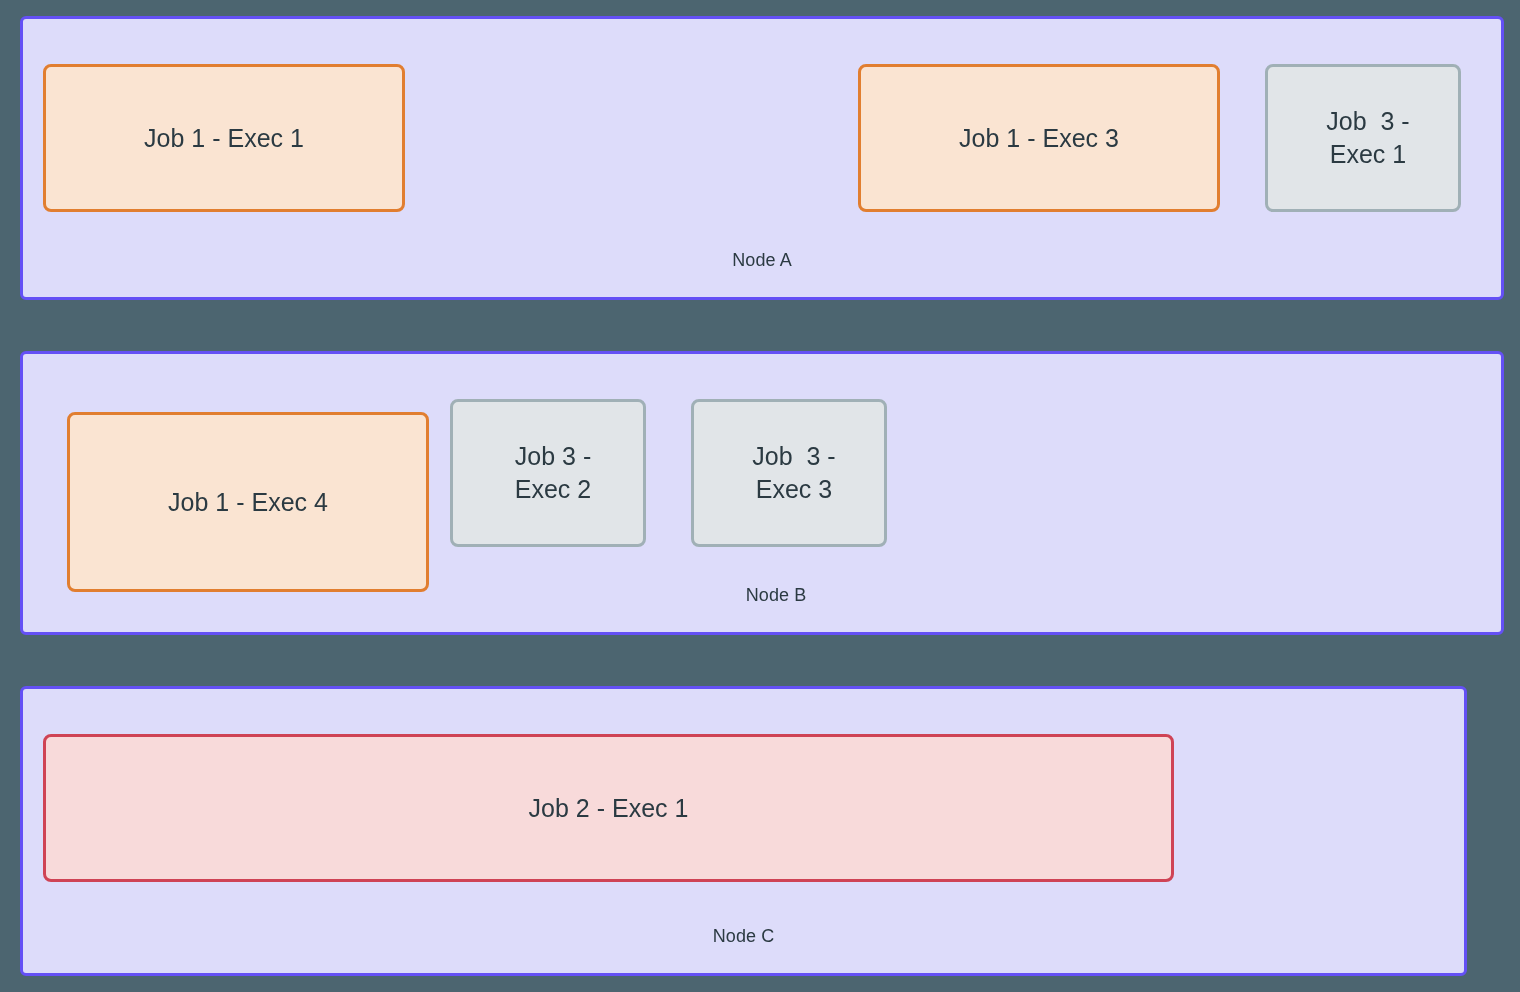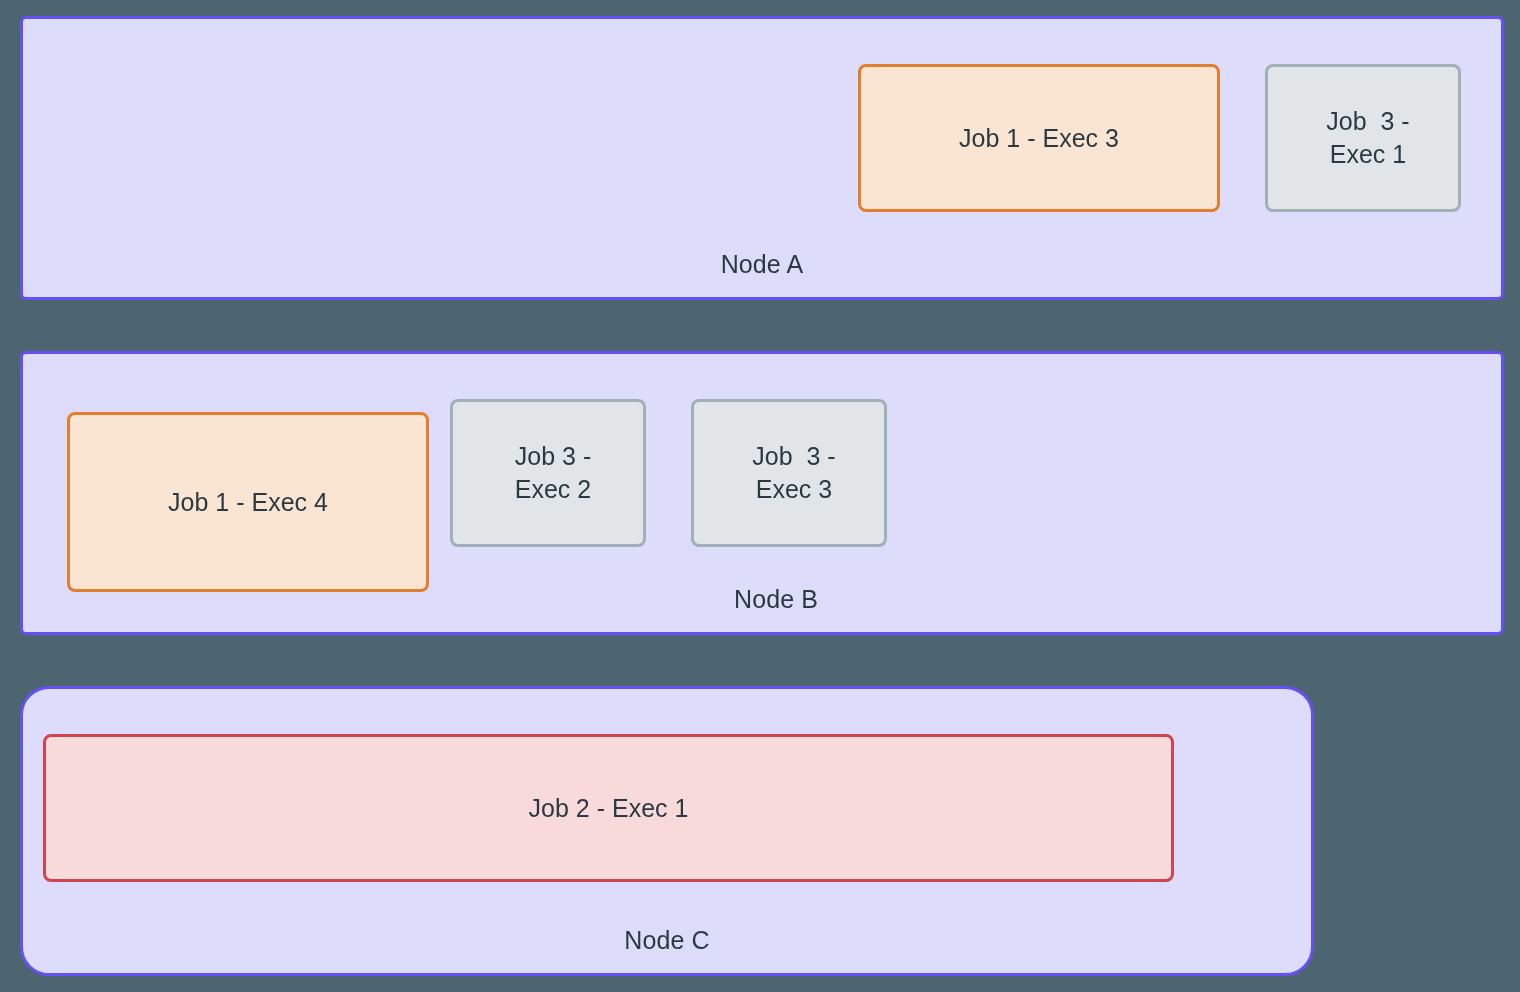--- a/index.html
+++ b/index.html
@@ -23,21 +23,21 @@
     box-sizing: border-box;
     background: #dddcfa;
     border: 3px solid #6450f5;
     border-radius: 6px;
   }
   .node-label {
     position: absolute;
     left: 0;
     right: 0;
     text-align: center;
-    font-size: 25px;
+    font-size: 18px;
     color: #2b3a42;
     letter-spacing: 0.1px;
   }
   .task {
     position: absolute;
     box-sizing: border-box;
     border-radius: 8px;
     display: flex;
     align-items: center;
     justify-content: center;
@@ -67,30 +67,31 @@
   #a-t1 { left: 427px; top: 45px;  width: 362px; height: 148px; }
   #a-t2 { left: 835px; top: 45px;  width: 362px; height: 148px; }
   #a-t3 { left: 1242px; top: 45px; width: 196px; height: 148px; }
   
   #node-b { left: 20px;  top: 351px; width: 1484px; height: 284px; }
   #node-b .node-label { top: 231px; padding-left: 28px; }
   #b-t0 { left: 20px;  top: 58px; width: 362px; height: 180px; margin-left: 24px; }
   #b-t1 { left: 427px; top: 45px; width: 196px; height: 148px; }
   #b-t2 { left: 668px; top: 45px; width: 196px; height: 148px; }
   
-  #node-c { left: 20px; top: 686px; width: 1294px; height: 290px; border-radius: 29px; }
+  #node-c { left: 20px; top: 686px; width: 1447px; height: 290px; }
   #node-c .node-label { top: 237px; }
   #c-t0 { left: 20px; top: 45px; width: 1131px; height: 148px; }
 </style>
 </head>
 <body>
 
 <div class="canvas">
 
   <div class="node" id="node-a">
+    <div class="task orange" id="a-t0">Job 1 - Exec 1</div>
     <div class="task orange" id="a-t2">Job 1 - Exec 3</div>
     <div class="task gray" id="a-t3">Job  3 -
 Exec 1</div>
     <div class="node-label">Node A</div>
   </div>
 
   <div class="node" id="node-b">
     <div class="task orange" id="b-t0">Job 1 - Exec 4</div>
     <div class="task gray" id="b-t1">Job 3 -
 Exec 2</div>

